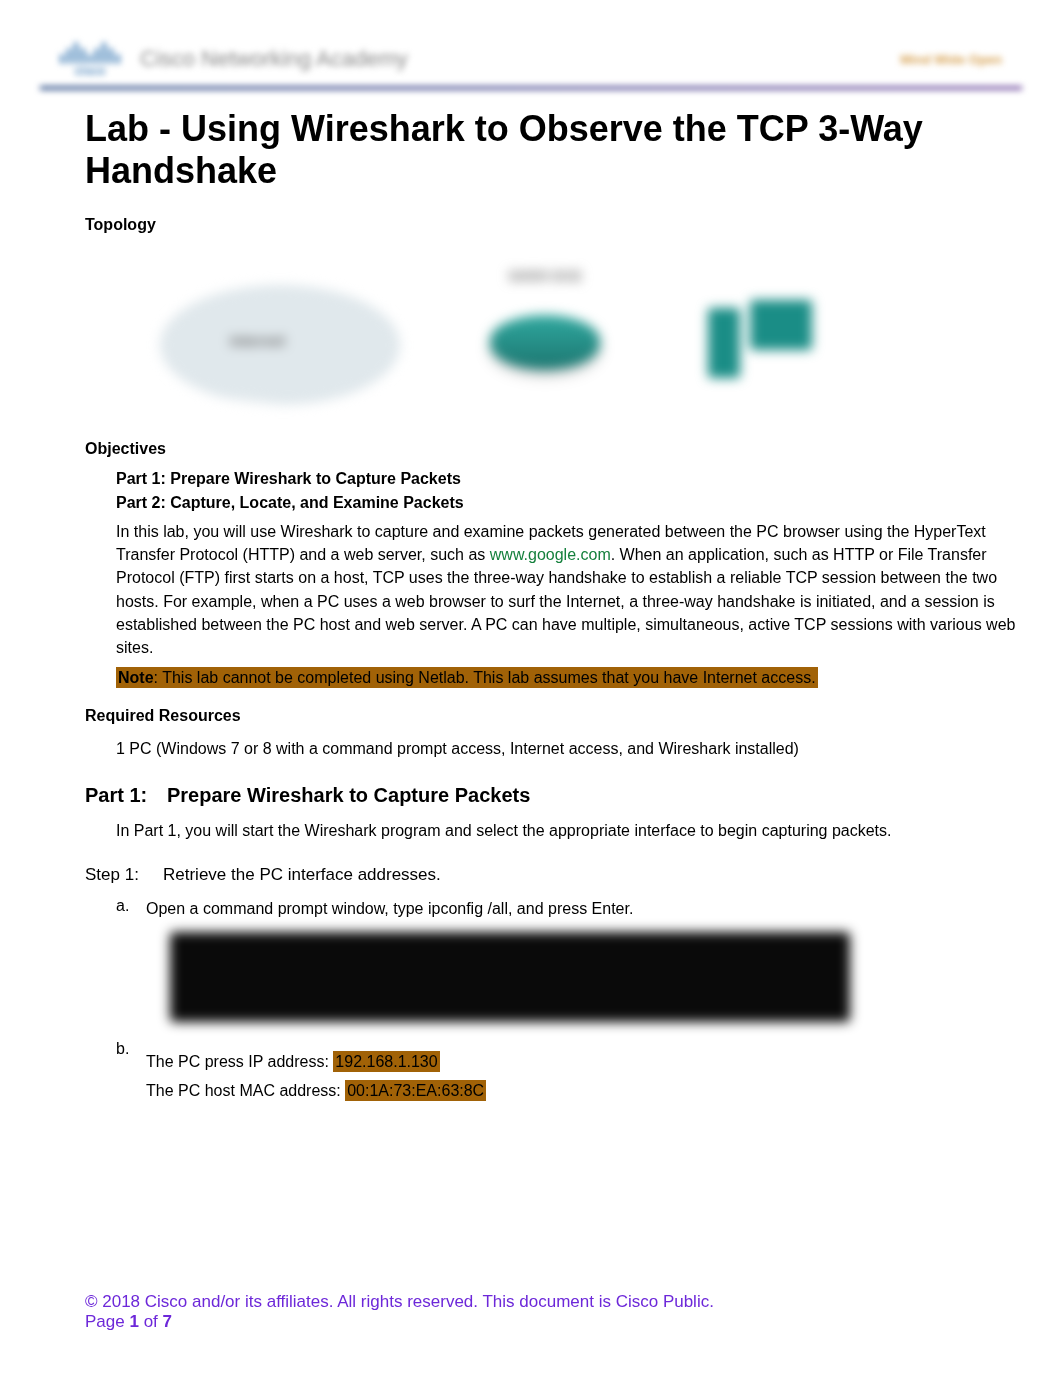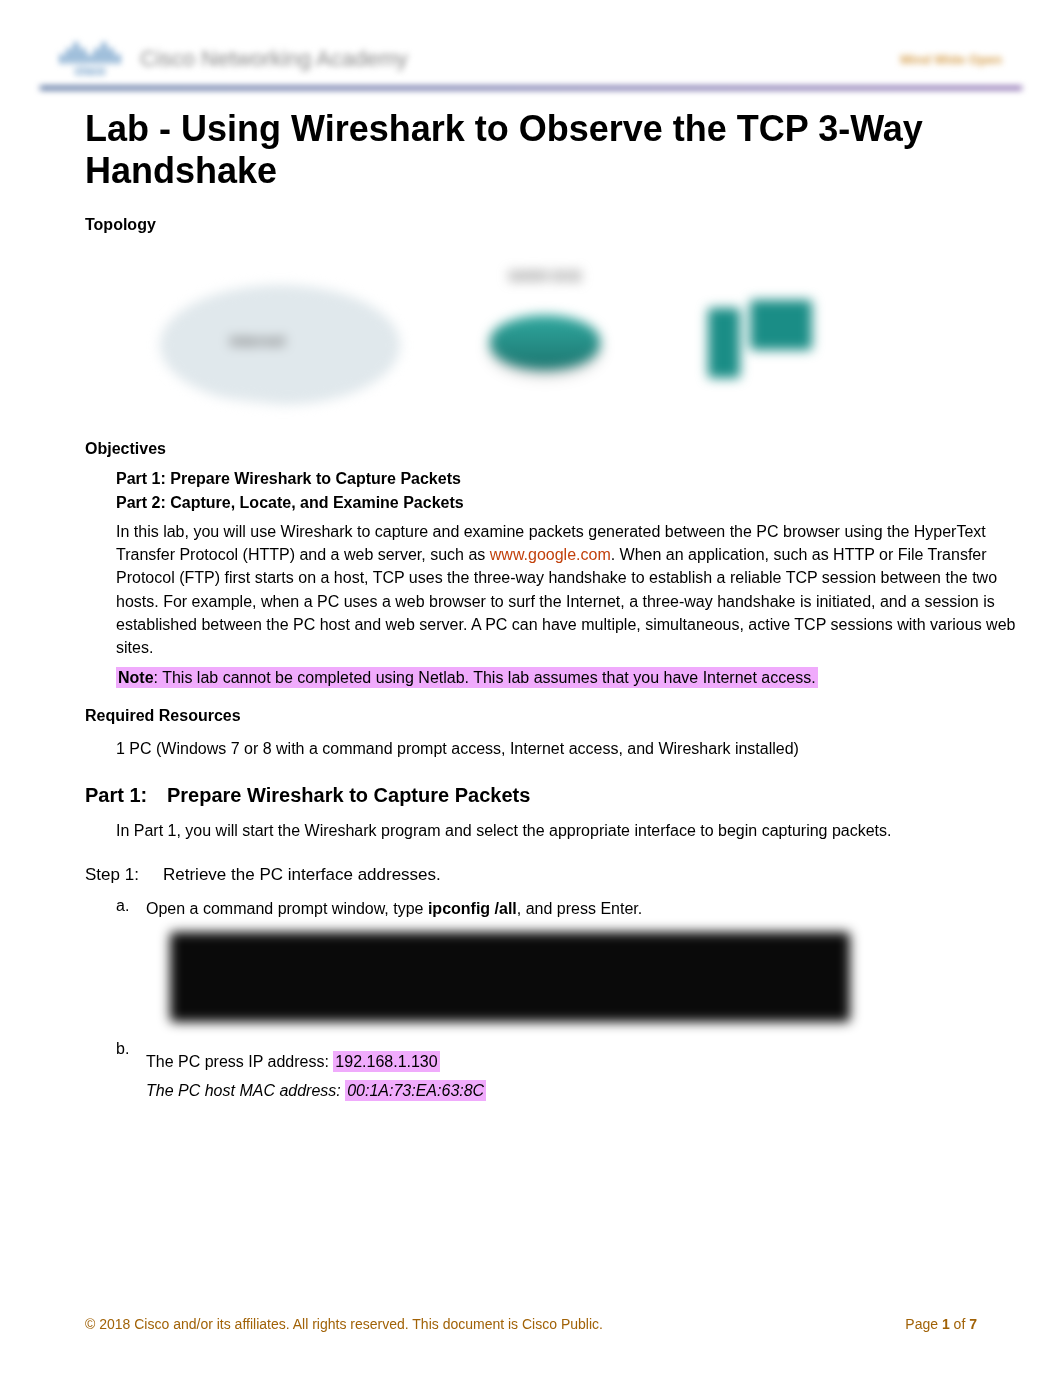--- a/index.html
+++ b/index.html
@@ -94,38 +94,38 @@
       font-size: 16px;
     }
     .part-desc {
       margin: 10px 0 10px 76px;
       line-height: 1.45;
     }
     .note-block {
       margin: 10px 0 10px 76px;
     }
     .hl {
-      background: #f0abfc;
+      background: #a16207;
       padding: 2px 2px;
     }
     .note-label { font-weight: bold; }
-    a.link { color: #c2410c; text-decoration: none; }
+    a.link { color: #15803d; text-decoration: none; }
     .list-item {
       display: flex;
       margin: 10px 0 10px 76px;
     }
     .list-marker {
       width: 30px;
       flex-shrink: 0;
     }
     .list-content {
       flex: 1;
       line-height: 1.45;
     }
-    .cmd-bold { font-weight: bold; }
+    .cmd-bold { font-weight: normal; }
     .blurred-img {
       margin: 16px auto;
       filter: blur(6px);
       border-radius: 4px;
     }
     .topology-img {
       width: 680px;
       height: 170px;
       margin-left: 120px;
       position: relative;
@@ -190,22 +190,23 @@
       border-radius: 4px;
       filter: blur(6px);
     }
     .footer {
       position: absolute;
       bottom: 45px;
       left: 85px;
       right: 85px;
       display: flex;
       justify-content: space-between;
-      font-size: 14px;
-      color: #a16207;
+      font-size: 17px;
+      color: #6d28d9;
+      flex-direction: column;
     }
     .footer .bold { font-weight: bold; }
     .addr-line {
       margin: 6px 0 6px 106px;
     }
   </style>
 </head>
 <body>
 
 <div class="page">
@@ -276,21 +277,21 @@
   </div>
 
   <div class="cmd-img"></div>
 
   <div class="list-item">
     <div class="list-marker">b.</div>
     <div class="list-content">
       <div class="addr-line" style="margin-left:0; margin-top:10px;">
         <span>The PC press IP address: </span><span class="hl">192.168.1.130</span>
       </div>
-      <div class="addr-line" style="margin-left:0;font-style:italic;">
+      <div class="addr-line" style="margin-left:0;">
         <span>The PC host MAC address: </span><span class="hl">00:1A:73:EA:63:8C</span>
       </div>
     </div>
   </div>
 
   <div class="footer">
     <span>© 2018 Cisco and/or its affiliates. All rights reserved. This document is Cisco Public.</span>
     <span>
       <span>Page </span><span class="bold">1</span><span> of </span><span class="bold">7</span>
     </span>

